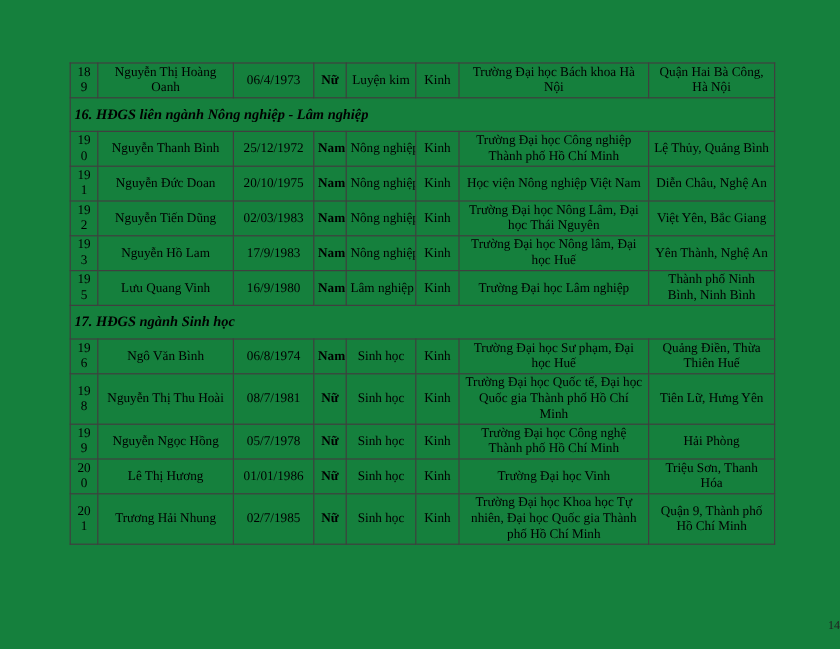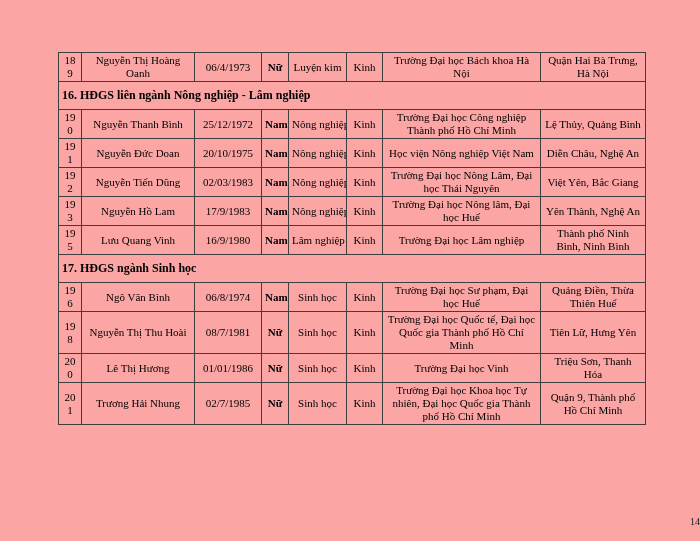--- a/index.html
+++ b/index.html
@@ -8,21 +8,21 @@
     width: 700px;
     height: 541px;
     background: #ffffff;
     font-family: "Liberation Serif", serif;
     color: #000000;
   }
   .page {
     position: relative;
     width: 700px;
     height: 541px;
-    background: #fca5a5;
+    background: #15803d;
     overflow: hidden;
   }
   table.doc-table {
     position: absolute;
     left: 58px;
     top: 52px;
     width: 587px;
     border-collapse: collapse;
     table-layout: fixed;
   }
@@ -46,20 +46,21 @@
   .c-dob   { white-space: nowrap; }
   .c-gender{ white-space: nowrap; font-weight: bold; }
   .c-name, .c-inst, .c-home { text-align: center; }
   tr.section-row { height: 20px; }
   tr.section-row td {
     font-weight: bold;
     font-size: 12px;
     text-align: left;
     padding: 2px 3px;
     white-space: nowrap;
+    font-style: italic;
   }
   .page-number {
     position: absolute;
     left: 0;
     top: 516px;
     width: 100%;
     text-align: right;
     font-size: 10px;
     color: #222222;
   }
@@ -81,21 +82,21 @@
     </colgroup>
     <tbody id="table-body">
         <tr>
           <td class="c-no">189</td>
           <td class="c-name">Nguyễn Thị Hoàng Oanh</td>
           <td class="c-dob">06/4/1973</td>
           <td class="c-gender">Nữ</td>
           <td class="c-field">Luyện kim</td>
           <td class="c-eth">Kinh</td>
           <td class="c-inst">Trường Đại học Bách khoa Hà Nội</td>
-          <td class="c-home">Quận Hai Bà Trưng, Hà Nội</td>
+          <td class="c-home">Quận Hai Bà Công, Hà Nội</td>
         </tr>
         <tr class="section-row">
           <td colspan="8">16. HĐGS liên ngành Nông nghiệp - Lâm nghiệp</td>
         </tr>
         <tr>
           <td class="c-no">190</td>
           <td class="c-name">Nguyễn Thanh Bình</td>
           <td class="c-dob">25/12/1972</td>
           <td class="c-gender">Nam</td>
           <td class="c-field">Nông nghiệp</td>
@@ -158,20 +159,30 @@
         </tr>
         <tr>
           <td class="c-no">198</td>
           <td class="c-name">Nguyễn Thị Thu Hoài</td>
           <td class="c-dob">08/7/1981</td>
           <td class="c-gender">Nữ</td>
           <td class="c-field">Sinh học</td>
           <td class="c-eth">Kinh</td>
           <td class="c-inst">Trường Đại học Quốc tế, Đại học Quốc gia Thành phố Hồ Chí Minh</td>
           <td class="c-home">Tiên Lữ, Hưng Yên</td>
+        </tr>
+        <tr>
+          <td class="c-no">199</td>
+          <td class="c-name">Nguyễn Ngọc Hồng</td>
+          <td class="c-dob">05/7/1978</td>
+          <td class="c-gender">Nữ</td>
+          <td class="c-field">Sinh học</td>
+          <td class="c-eth">Kinh</td>
+          <td class="c-inst">Trường Đại học Công nghệ Thành phố Hồ Chí Minh</td>
+          <td class="c-home">Hải Phòng</td>
         </tr>
         <tr>
           <td class="c-no">200</td>
           <td class="c-name">Lê Thị Hương</td>
           <td class="c-dob">01/01/1986</td>
           <td class="c-gender">Nữ</td>
           <td class="c-field">Sinh học</td>
           <td class="c-eth">Kinh</td>
           <td class="c-inst">Trường Đại học Vinh</td>
           <td class="c-home">Triệu Sơn, Thanh Hóa</td>

